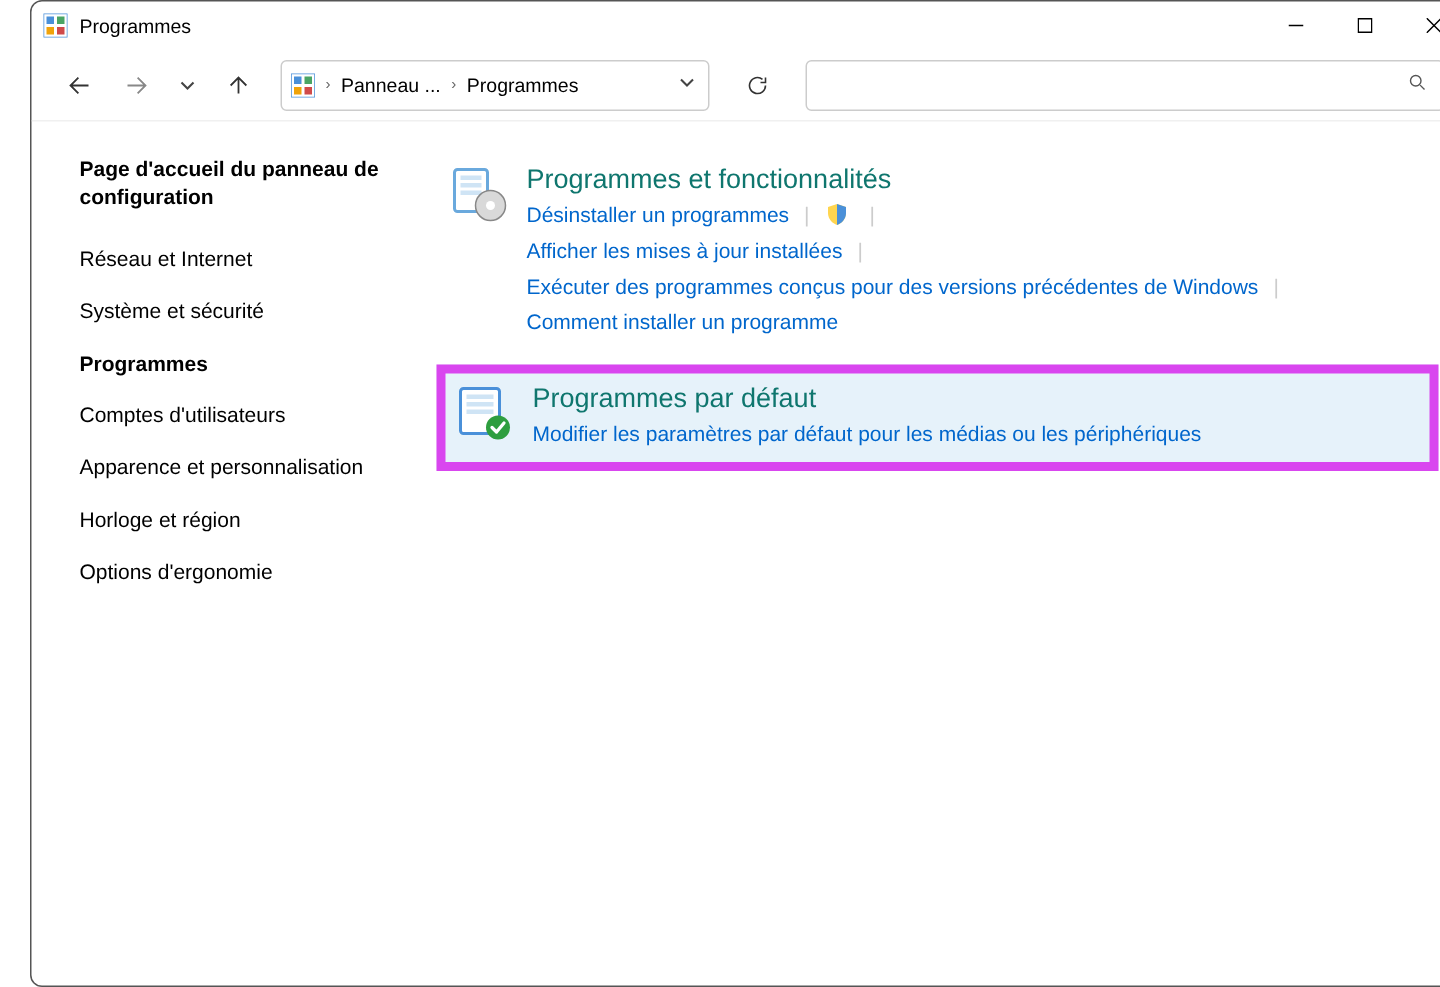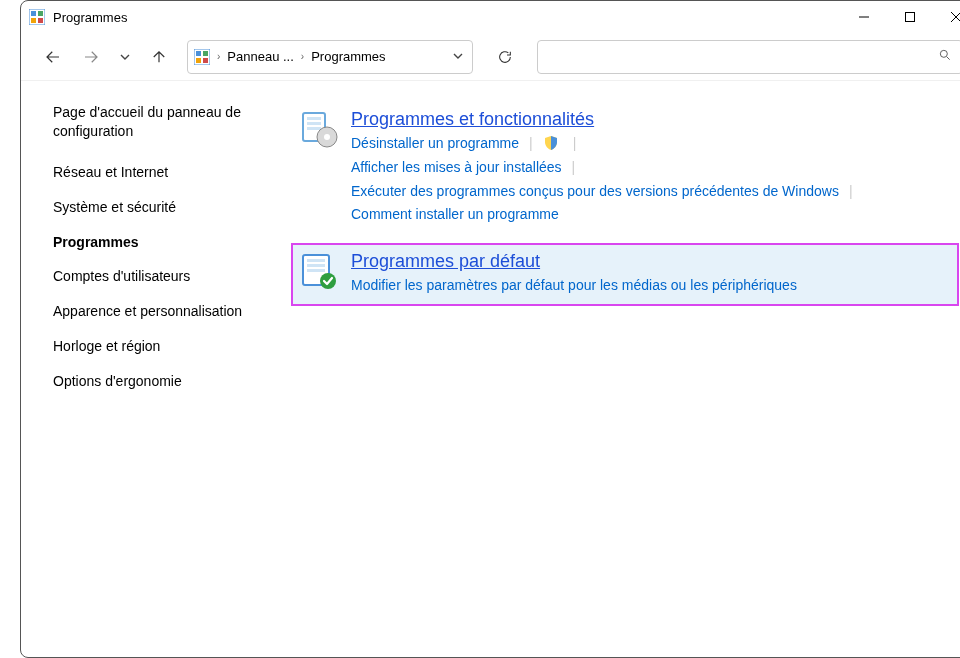--- a/index.html
+++ b/index.html
@@ -41,37 +41,37 @@
     display: flex; align-items: center; justify-content: flex-end; padding: 0 10px;
   }
 
   
   .body { flex: 1; display: flex; padding: 20px 0 0 0; overflow: hidden; }
 
   .leftnav {
     width: 270px; flex: 0 0 270px; padding: 0 10px 0 32px;
     display: flex; flex-direction: column; gap: 12px; font-size: 14px; line-height: 1.35;
   }
-  .leftnav-home { margin-bottom: 6px; }
+  .leftnav-home { margin-bottom: 6px; font-weight: bold; }
   .leftnav .item { cursor: pointer; padding: 2px 0; }
   .leftnav .item.bold { font-weight: 700; }
 
   .content { flex: 1; padding-right: 20px; }
 
   .category {
     display: flex; align-items: flex-start; gap: 12px; margin-bottom: 8px;
     padding: 6px; border: 2px solid transparent;
   }
   .category.highlight {
-    background: #e6f2fa; border: 2px solid #d946ef; justify-content: space-between;
+    background: #e6f2fa; border: 6px solid #d946ef; justify-content: space-between;
   }
   .cat-icon { width: 40px; height: 40px; flex: 0 0 40px; }
   .cat-body { flex: 1; }
   .cat-title {
-    color: #1d4ed8; font-size: 18px; font-weight: 400; margin-bottom: 2px; cursor: pointer; text-decoration: underline;
+    color: #0f766e; font-size: 18px; font-weight: 400; margin-bottom: 2px; cursor: pointer;
   }
   .cat-links {
     display: flex; flex-wrap: wrap; align-items: center; line-height: 1.7; color: #0066cc; font-size: 14px;
   }
   .link { color: #0066cc; cursor: pointer; }
   .sep { color: #ccc; padding: 0 10px; }
   .shield { width: 16px; height: 16px; display: inline-block; vertical-align: -3px; margin-right: 4px; }
 
 </style>
 </head>
@@ -192,21 +192,21 @@
             <rect x="8" y="8" width="14" height="3" fill="#cfe4f5"></rect>
             <rect x="8" y="13" width="14" height="3" fill="#cfe4f5"></rect>
             <rect x="8" y="18" width="14" height="3" fill="#cfe4f5"></rect>
             <circle cx="28" cy="28" r="10" fill="#d9d9d9" stroke="#888" stroke-width="1"></circle>
             <circle cx="28" cy="28" r="3" fill="#fff"></circle>
           </svg>
         </div>
         <div class="cat-body">
           <div class="cat-title">Programmes et fonctionnalités</div>
           <div class="cat-links">
-            <span class="link">Désinstaller un programme</span>
+            <span class="link">Désinstaller un programmes</span>
             <span class="sep">|</span>
             <span class="link">
               <span class="shield">
                 <svg viewBox="0 0 16 16">
                     <path d="M8 1l6 2v4c0 4-3 7-6 8-3-1-6-4-6-8V3z" fill="#ffd54f"></path>
                     <path d="M8 1l6 2v4c0 4-3 7-6 8V1z" fill="#4a90d9"></path>
                   </svg>
               </span>
             </span>
             <span class="sep">|</span>

